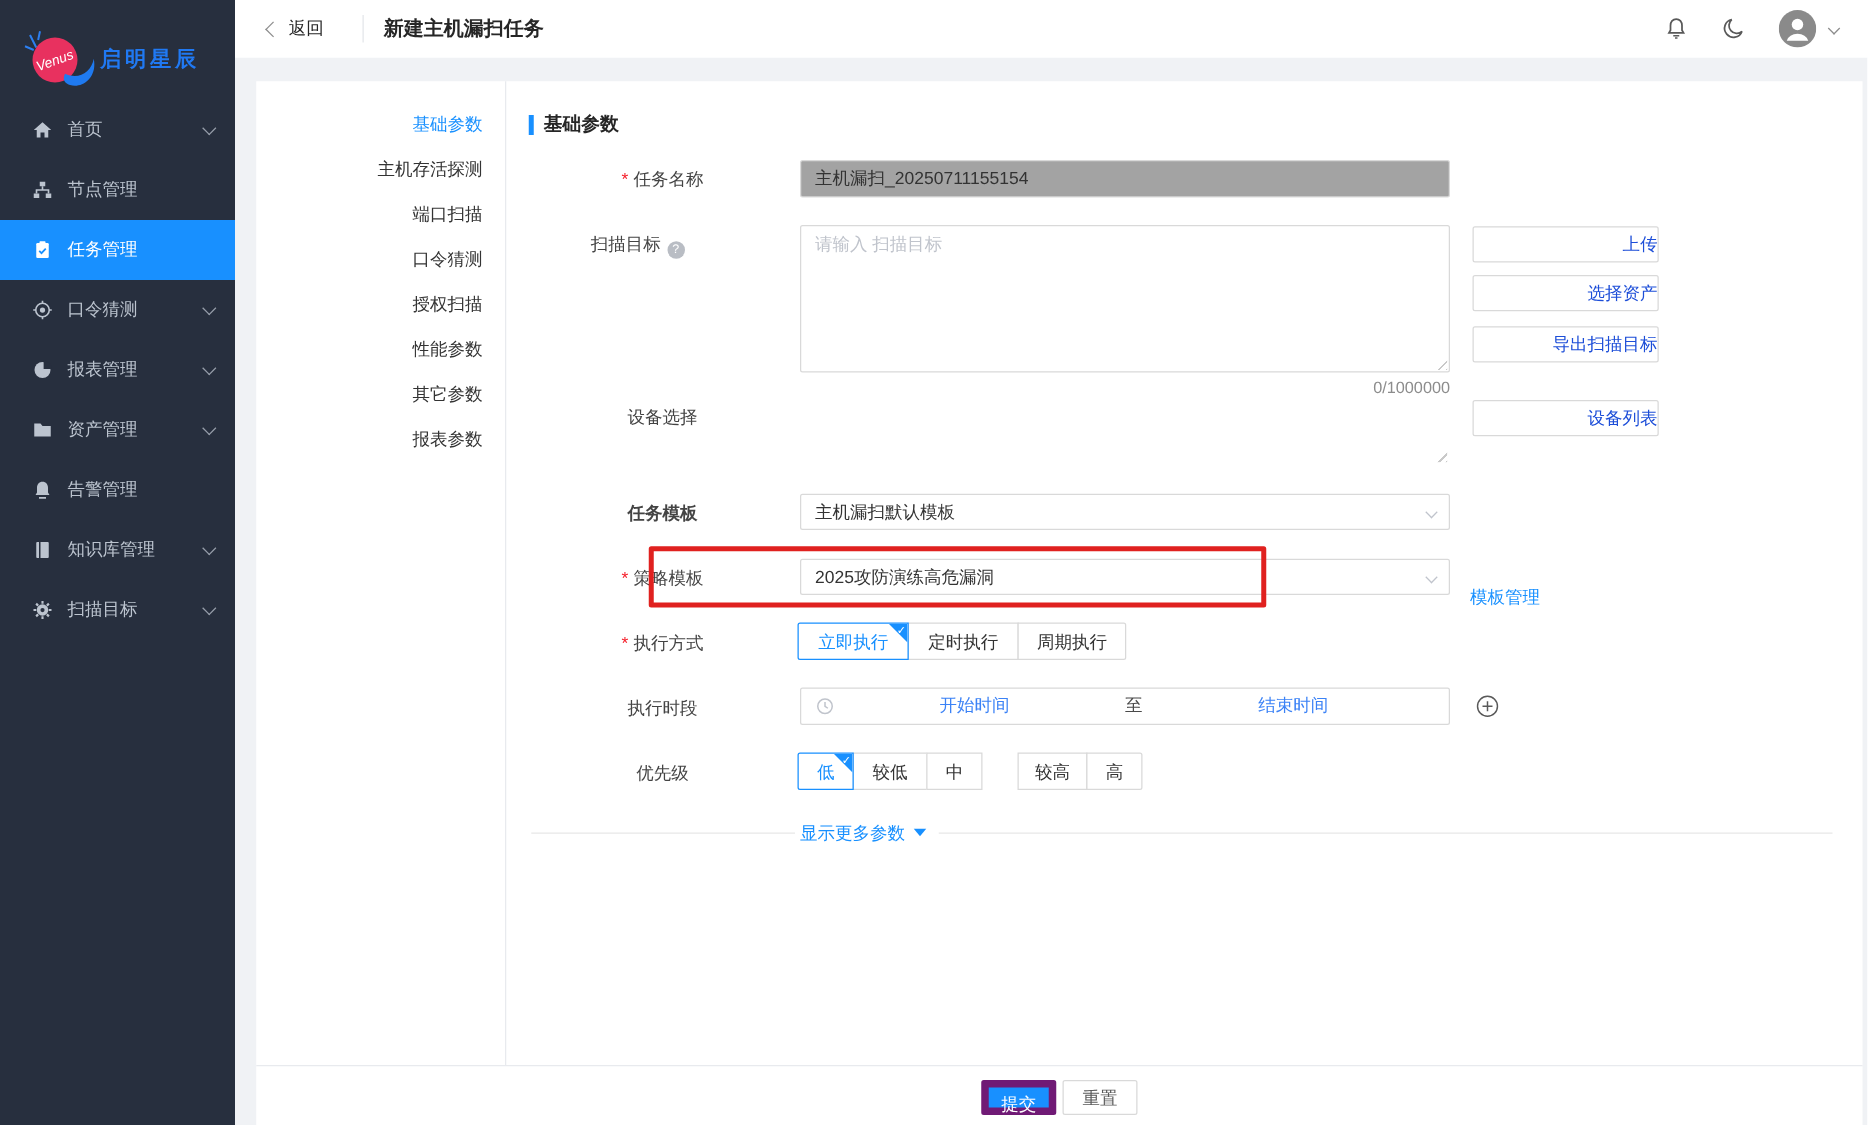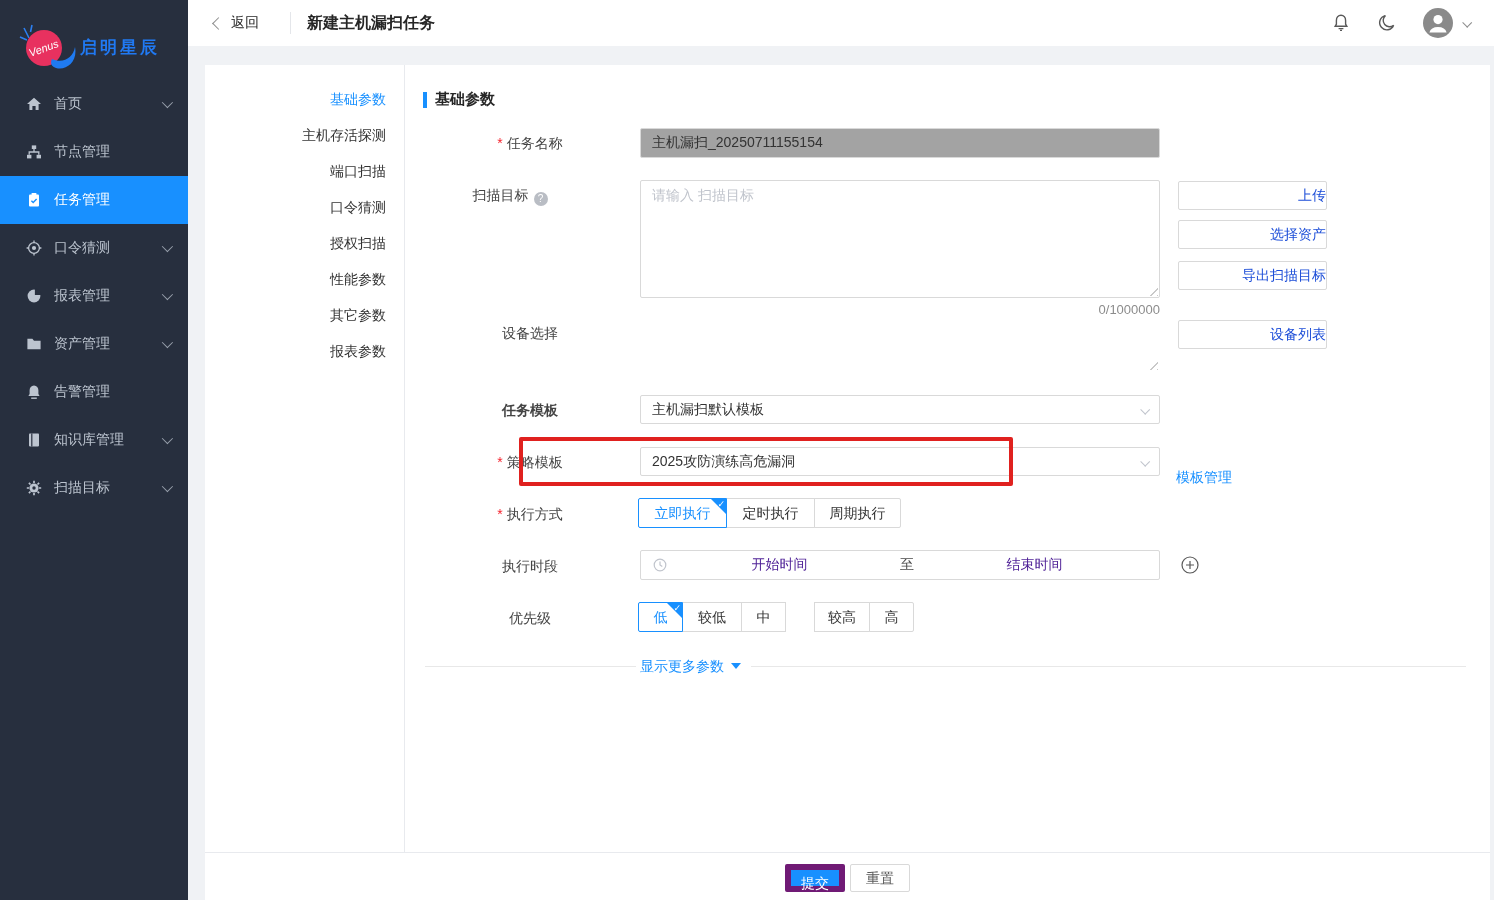--- a/index.html
+++ b/index.html
@@ -61,21 +61,21 @@
   .seggroup { position:absolute; display:flex; }
   .seg { position:relative; height:30px; border:1px solid #d9d9d9; background:#fff; color:#333; text-align:center; line-height:28px; margin-left:-1px; cursor:pointer; overflow:hidden; }
   .seg:first-child { margin-left:0; border-radius:2px 0 0 2px; }
   .seg:last-child { border-radius:0 2px 2px 0; }
   .seg.selected { border-color:#1890ff; color:#1890ff; z-index:2; }
   .seg.selected::after { content:""; position:absolute; top:0; right:0; border-top:15px solid #1890ff; border-left:15px solid transparent; }
   .corner-check { position:absolute; top:-1px; right:1px; z-index:3; color:#fff; font-size:9px; line-height:12px; }
   .corner-check::before { content:"\2713"; }
   
   .range { position:absolute; left:435px; top:485px; width:520px; height:30px; border:1px solid #d9d9d9; border-radius:2px; display:flex; align-items:center; padding:0 12px; cursor:pointer; background:#fff; }
-  .range .ph { flex:1; text-align:center; color:#4c1d95; }
+  .range .ph { flex:1; text-align:center; color:#3b82f6; }
   .range .sep { width:30px; text-align:center; color:#4a4a4a; }
   .plus-btn { position:absolute; left:976px; top:491px; width:18px; height:18px; cursor:pointer; display:flex; }
   
   .more-divider { position:absolute; left:220px; right:24px; top:601px; height:1px; background:#e8e8e8; }
   .more-link { position:absolute; left:431px; top:591px; background:#fff; padding:0 10px 0 4px; color:#1890ff; cursor:pointer; line-height:20px; display:flex; align-items:center; gap:7px; }
   .caret-down { width:0; height:0; border-left:5px solid transparent; border-right:5px solid transparent; border-top:6px solid #1890ff; }
   
   .red-box { position:absolute; left:314px; top:372px; width:494px; height:49px; border:4px solid #e0211f; border-radius:2px; pointer-events:none; z-index:9; }
   
   .footer-divider { position:absolute; left:0; right:0; top:787px; height:1px; background:#e8eaee; }

